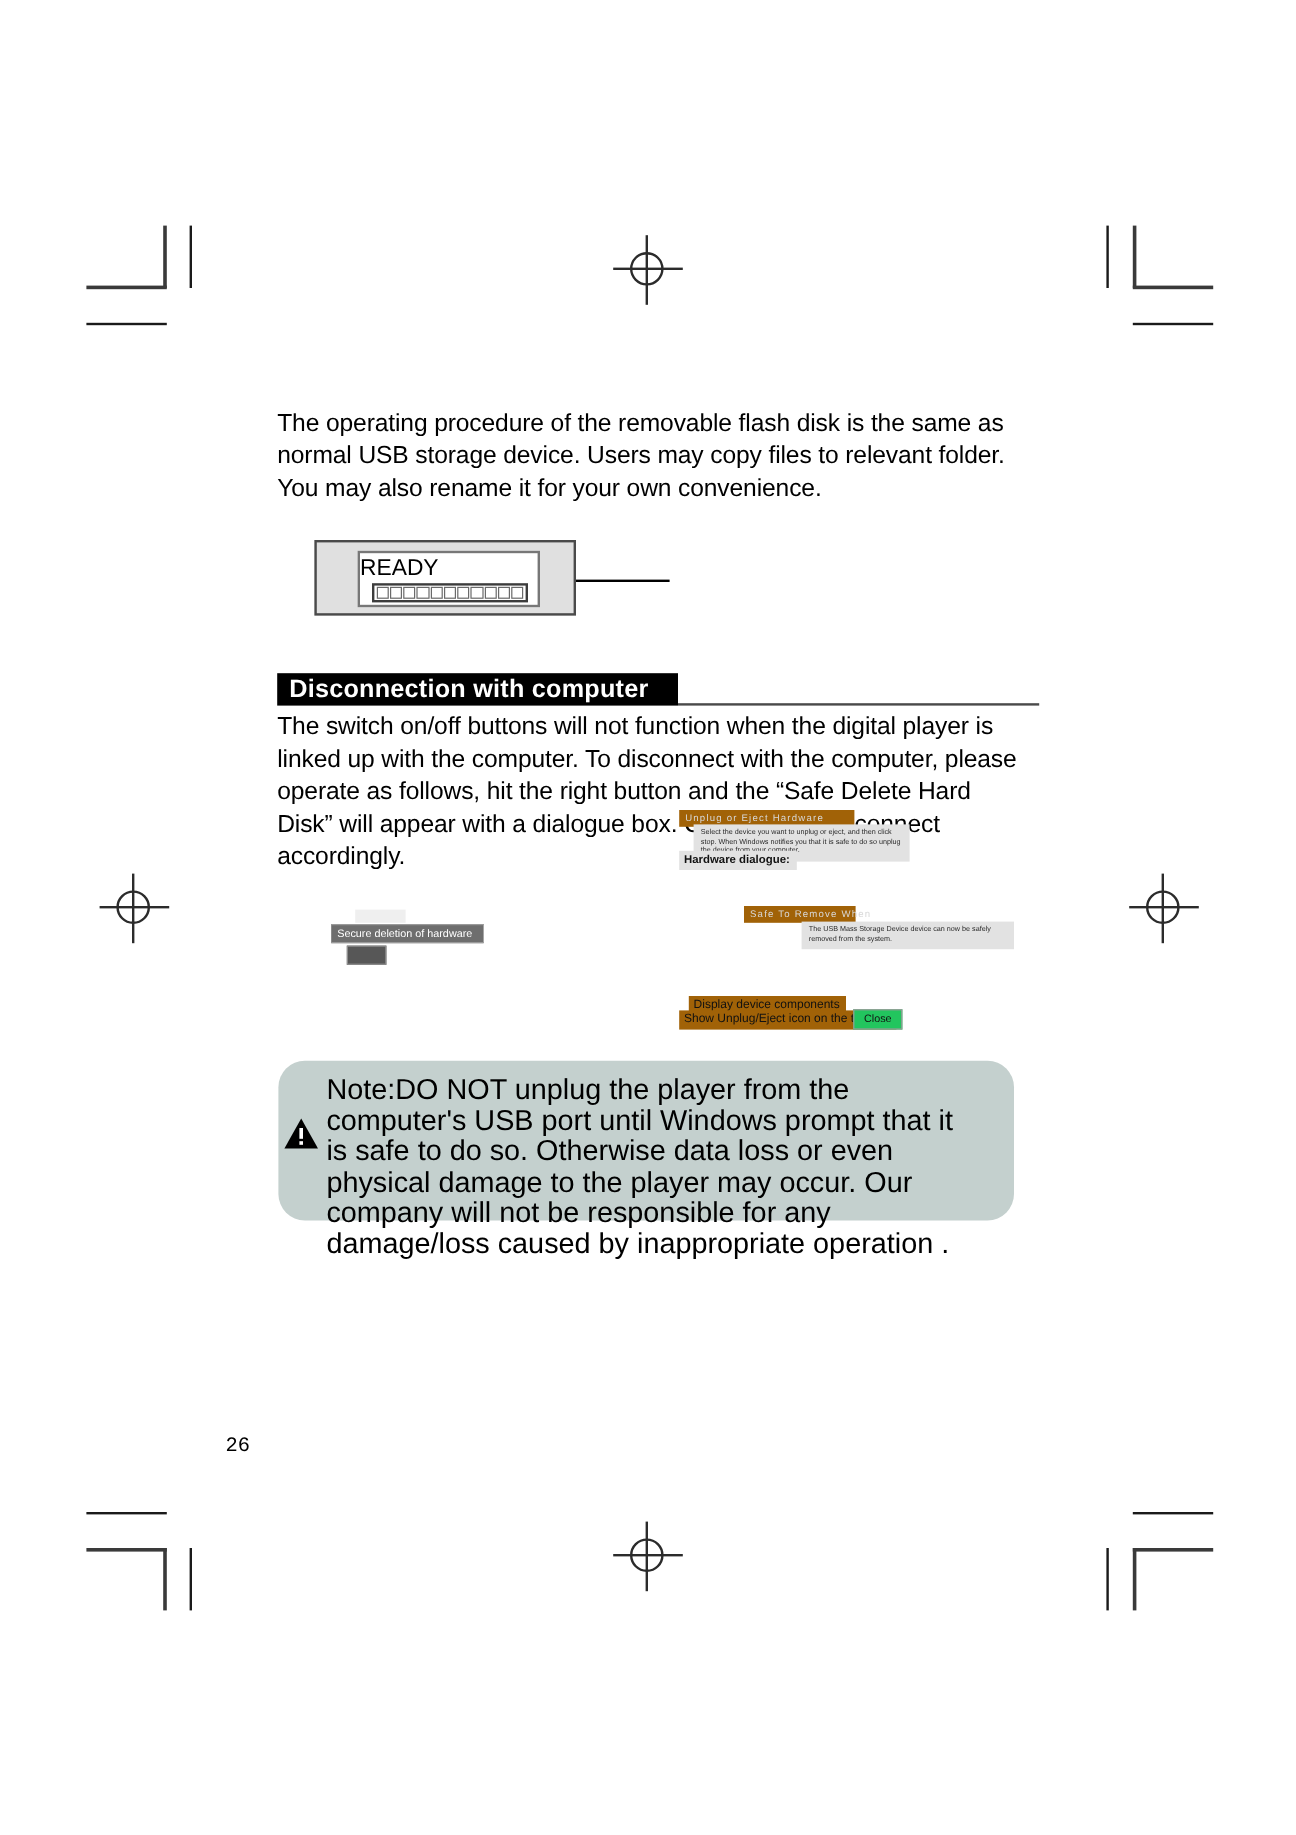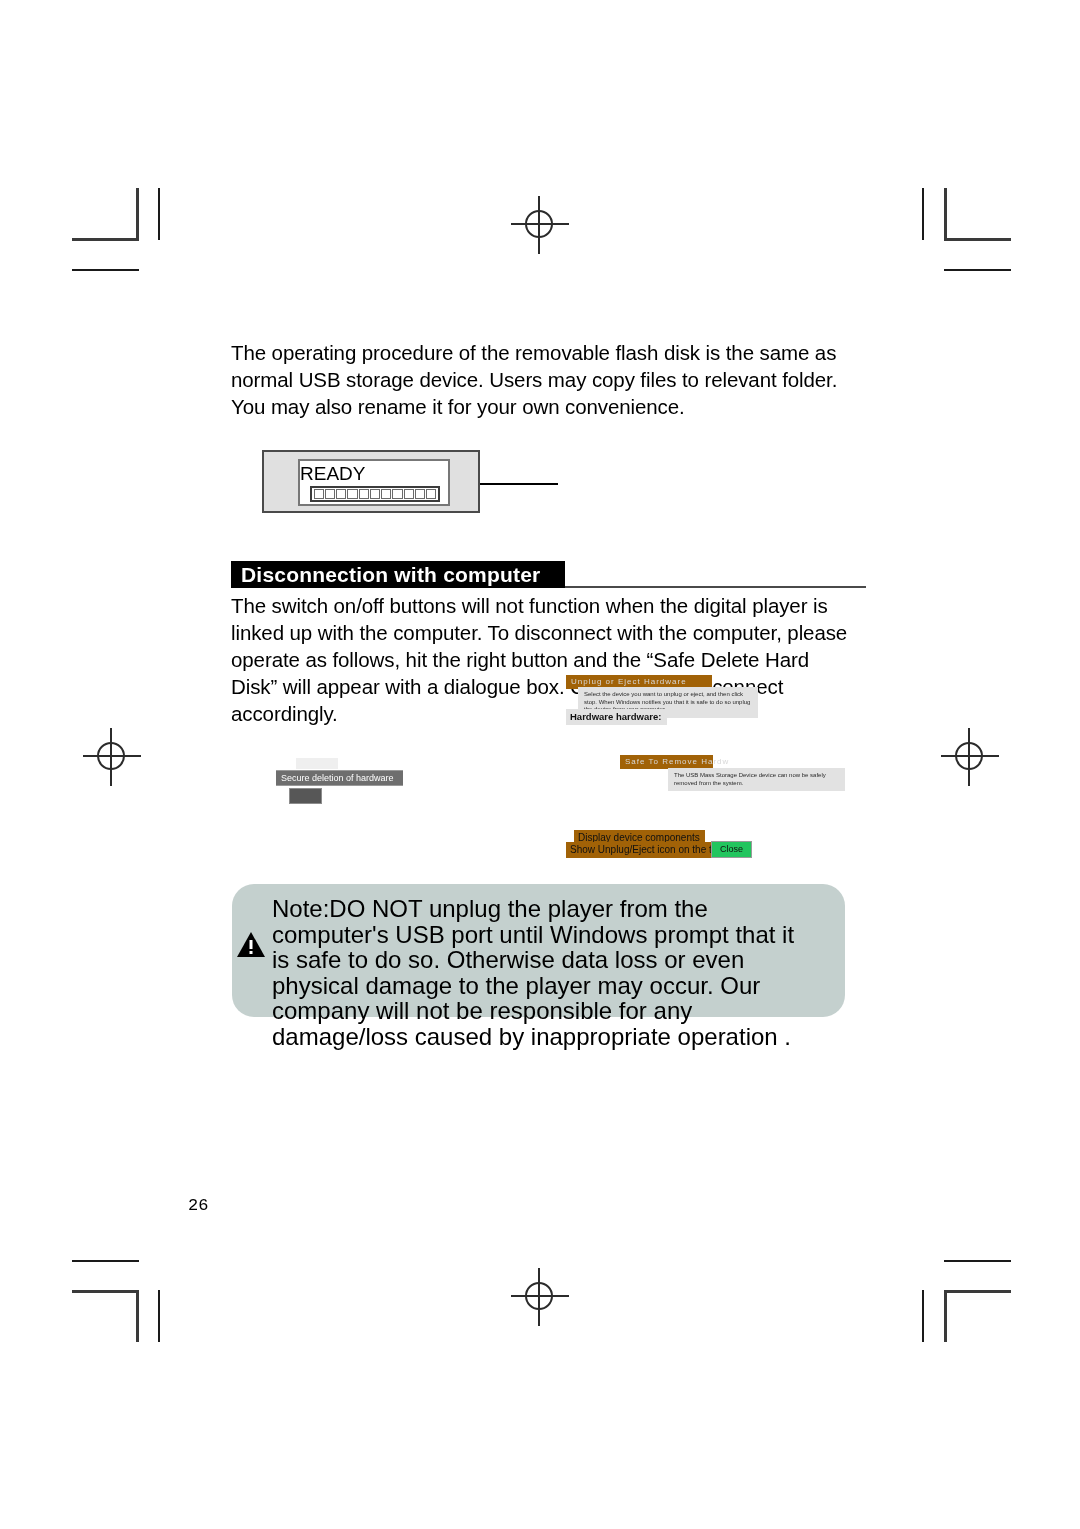--- a/index.html
+++ b/index.html
@@ -355,23 +355,23 @@
   <div class="body-text" style="left:231px; top:592px; width:620px;">The switch on/off buttons will not function when the digital player is linked up with the computer.  To disconnect with the computer, please operate as follows, hit the right button and the  “Safe Delete Hard Disk”  will appear with a dialogue box.  Confirm and disconnect accordingly.</div>
 
   <div id="ctx-block-top"></div>
   <div id="ctx-item">
     <span>Secure deletion of hardware</span>
   </div>
   <div id="ctx-block-bottom"></div>
 
   <div class="win-title" style="left:566px; top:675px; width:136px;">Unplug or Eject Hardware</div>
   <div class="win-body" style="left:578px; top:687px; width:168px;">Select the device you want to unplug or eject, and then click stop. When Windows notifies you that it is safe to do so unplug the device from your computer.</div>
-  <div class="win-label" style="left:566px; top:709px;">Hardware hardware:</div>
-
-  <div class="win-title" style="left:620px; top:755px; width:83px;">Safe To Remove Hardw</div>
+  <div class="win-label" style="left:566px; top:709px;">Hardware dialogue:</div>
+
+  <div class="win-title" style="left:620px; top:755px; width:83px;">Safe To Remove When</div>
   <div class="win-body" style="left:668px; top:768px; width:165px;">The USB Mass Storage Device device can now be safely removed from the system.</div>
 
   <div class="win-check" style="left:574px; top:830px;">Display device components</div>
   <div class="win-check" style="left:566px; top:842px;">Show Unplug/Eject icon on the taskbar</div>
   <div class="win-button" style="left:711px; top:841px;">Close</div>
 
   <div id="note-box"></div>
   <svg id="warn-triangle" viewBox="0 0 30 27">
     <polygon points="15,1 29,26 1,26" fill="#000000"></polygon>
     <rect x="13.5" y="9" width="3" height="9" fill="#ffffff"></rect>

